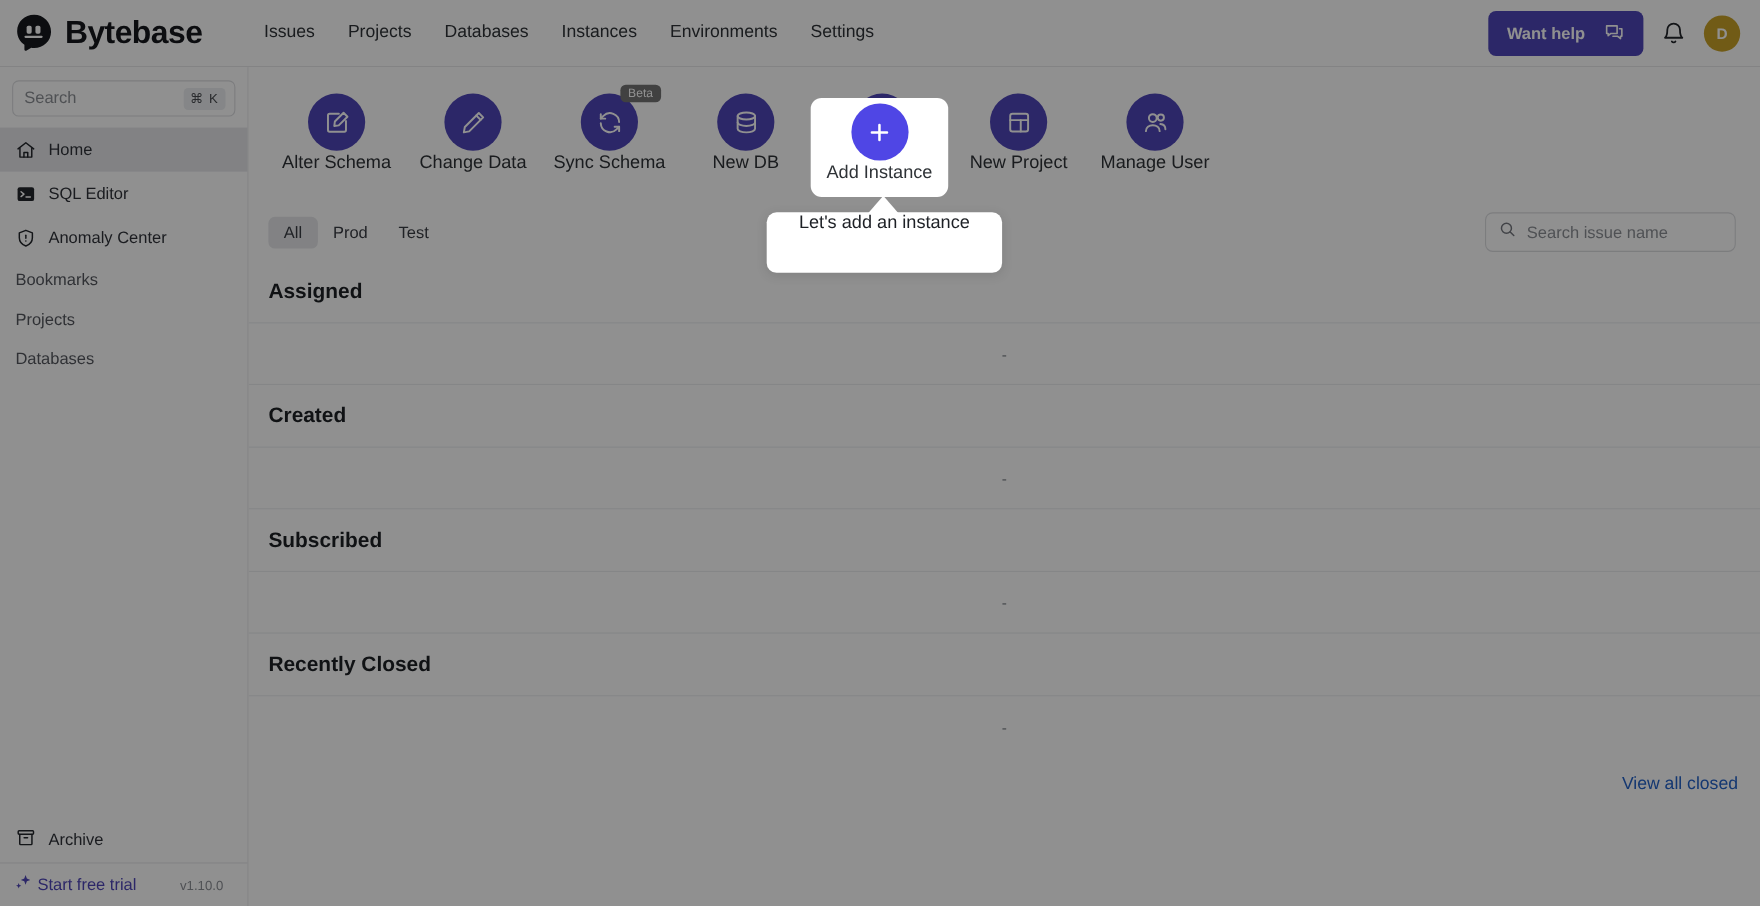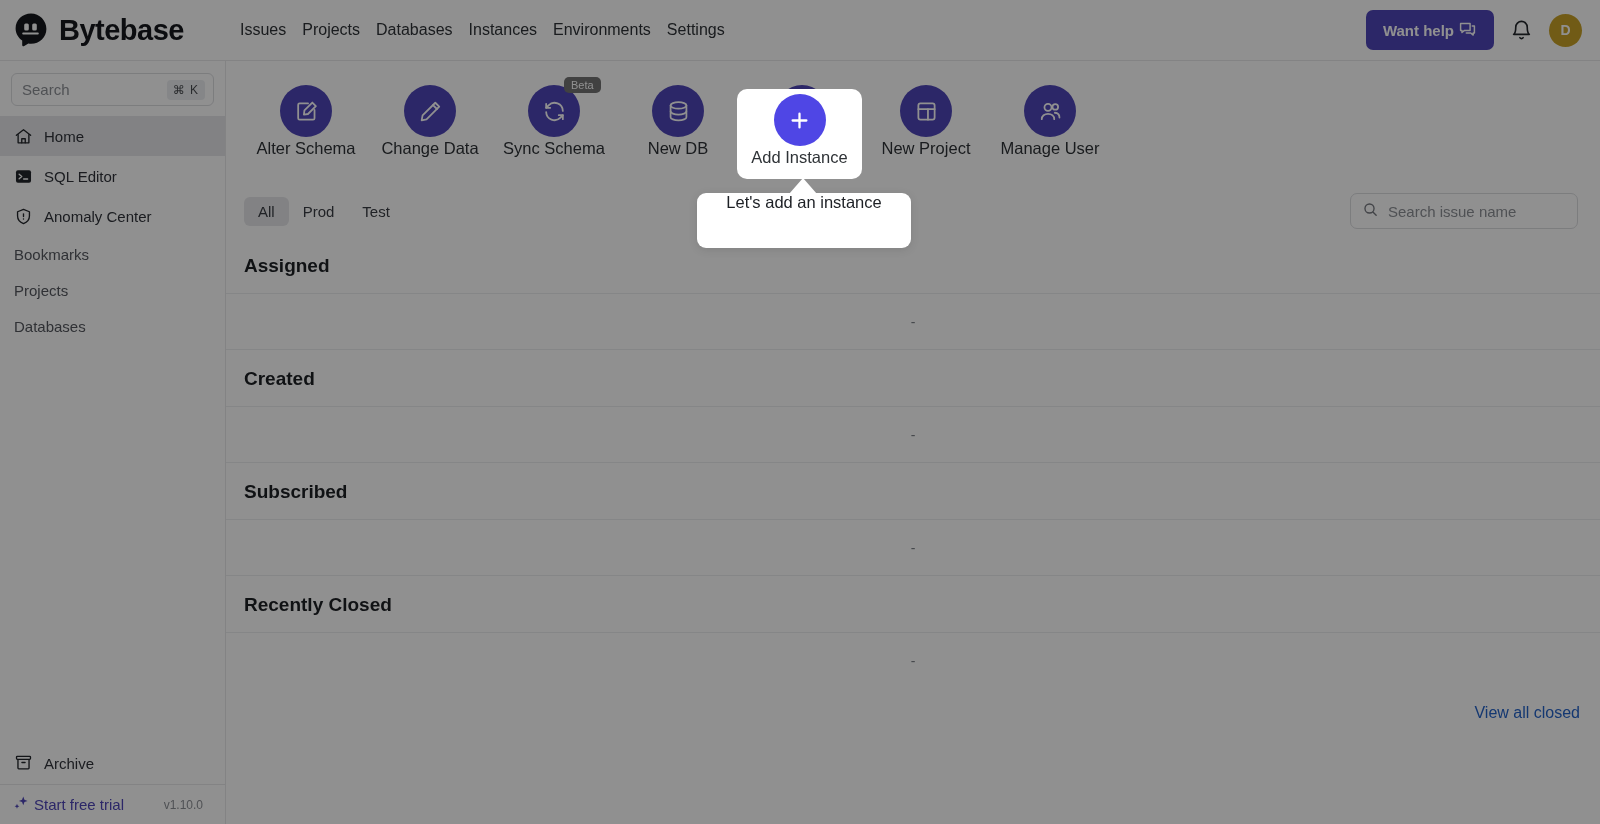--- a/index.html
+++ b/index.html
@@ -25,31 +25,31 @@
   }
   .brand {
     display: flex; align-items: center; gap: 9px;
     padding-left: 12px; width: 214px;
   }
   .brand-logo { width: 38px; height: 38px; flex: 0 0 38px; }
   .brand-name {
     font-size: 29px; font-weight: 700; color: #16181d;
     letter-spacing: -0.5px;
   }
-  .mainnav { display: flex; align-items: center; gap: 12px; margin-left: 24px; }
+  .mainnav { display: flex; align-items: center; gap: 26px; margin-left: 24px; }
   .mainnav-item {
     font-size: 16px; color: #2f3337; cursor: pointer;
     padding: 4px 2px; white-space: nowrap;
   }
   .topbar-right {
     margin-left: auto; display: flex; align-items: center;
     gap: 16px; padding-right: 18px;
   }
   .help-btn {
-    display: flex; align-items: center; gap: 4px;
+    display: flex; align-items: center; gap: 17px;
     background: #4f46b8; color: #ffffff;
     font-size: 15px; font-weight: 600;
     border: none; border-radius: 7px;
     padding: 9px 17px; cursor: pointer;
     white-space: nowrap;
   }
   .bell-btn { cursor: pointer; display: flex; align-items: center; }
   .avatar {
     width: 33px; height: 33px; border-radius: 50%;
     background: #c9a227; color: #ffffff;

